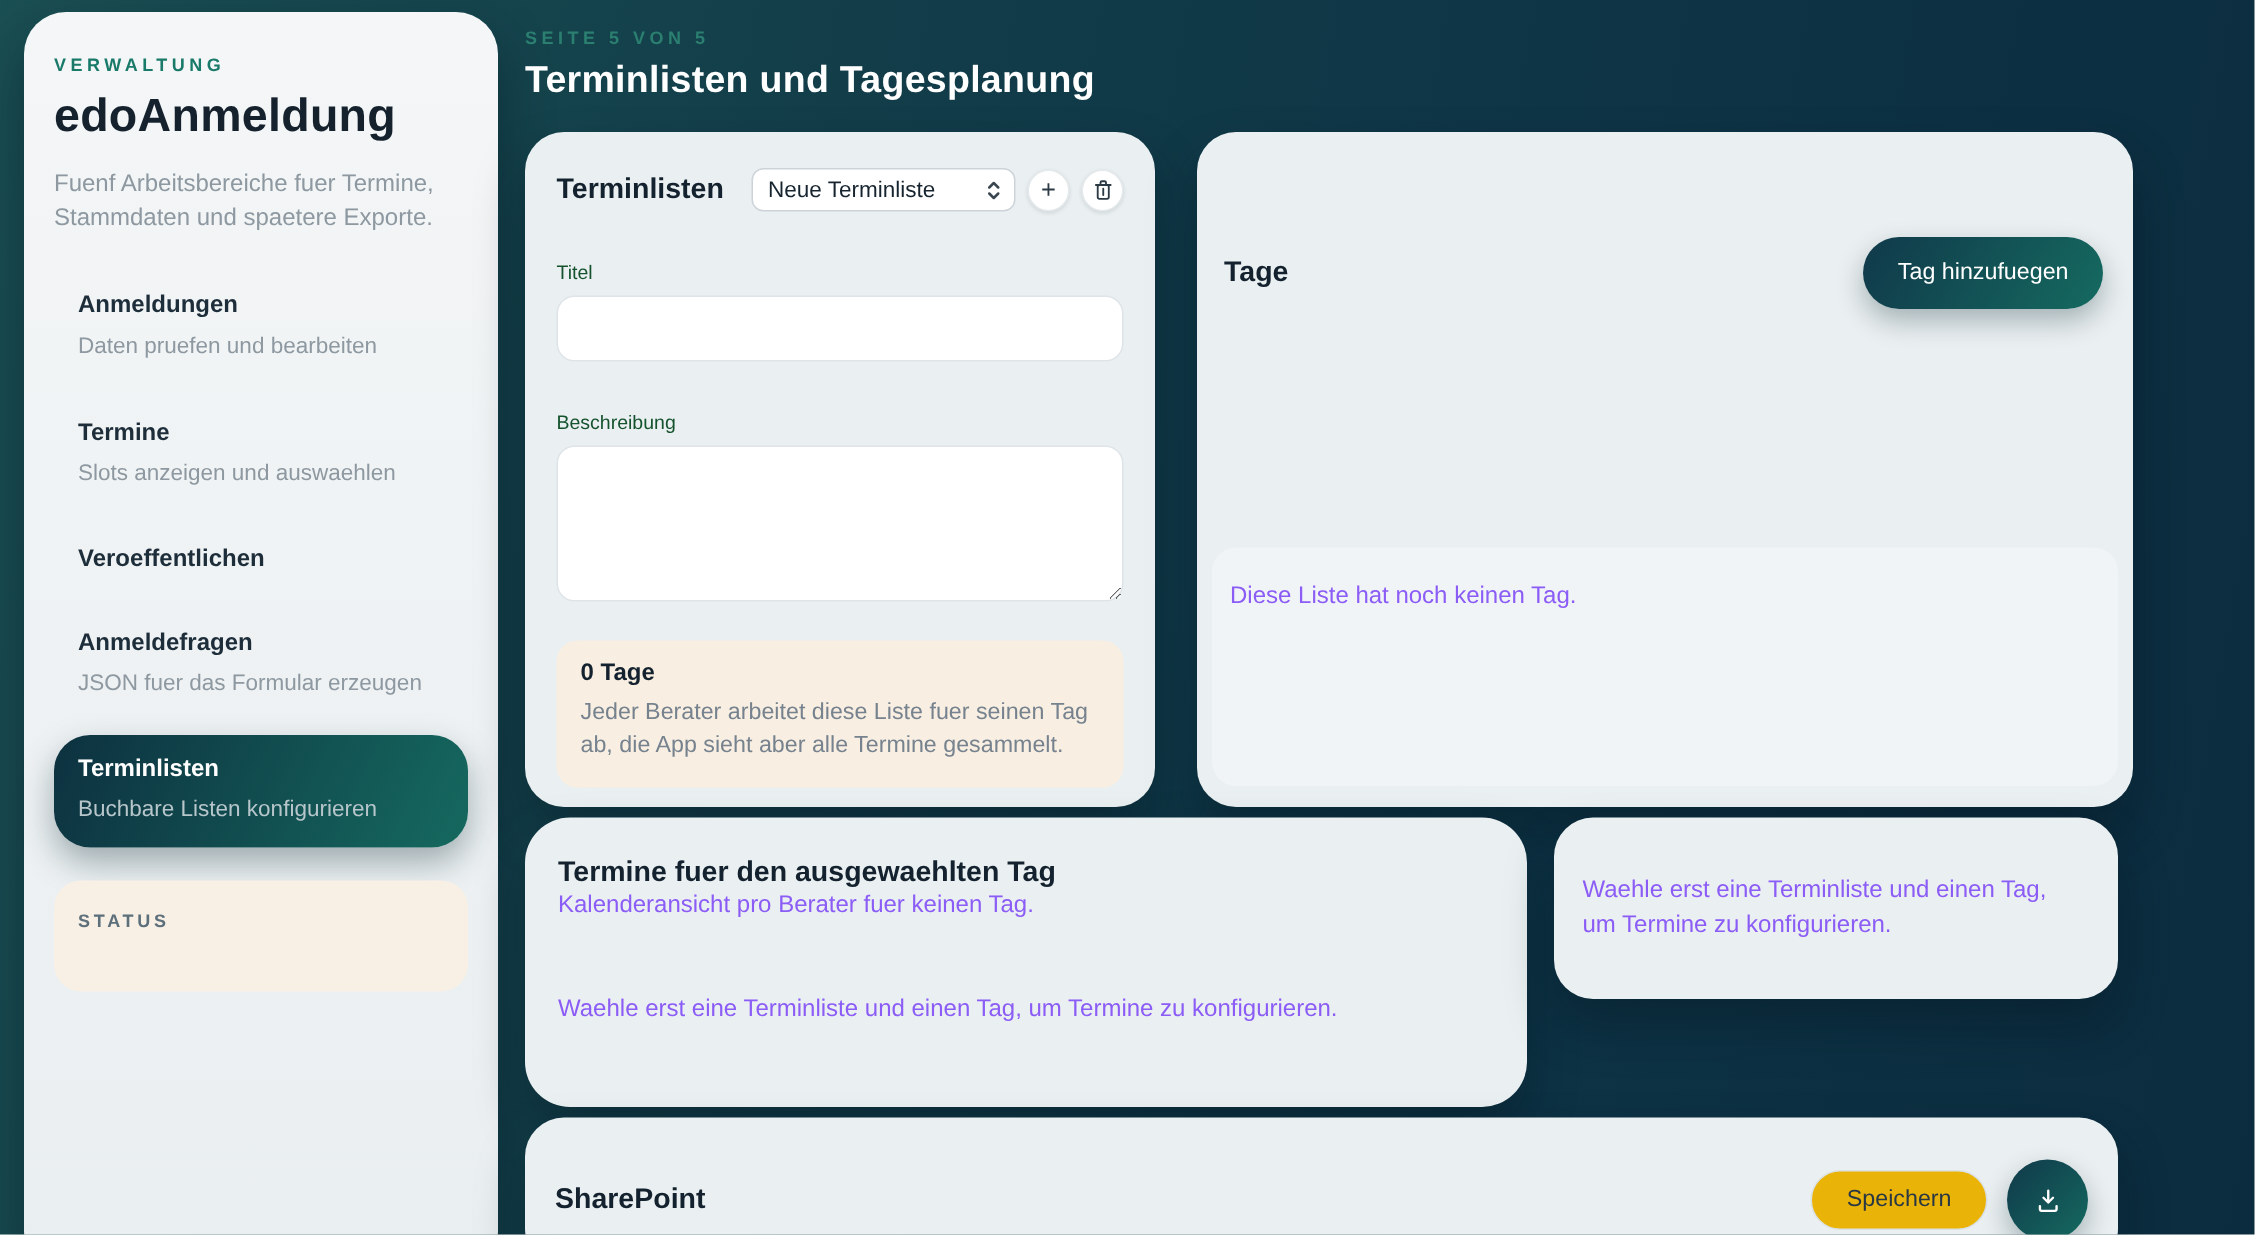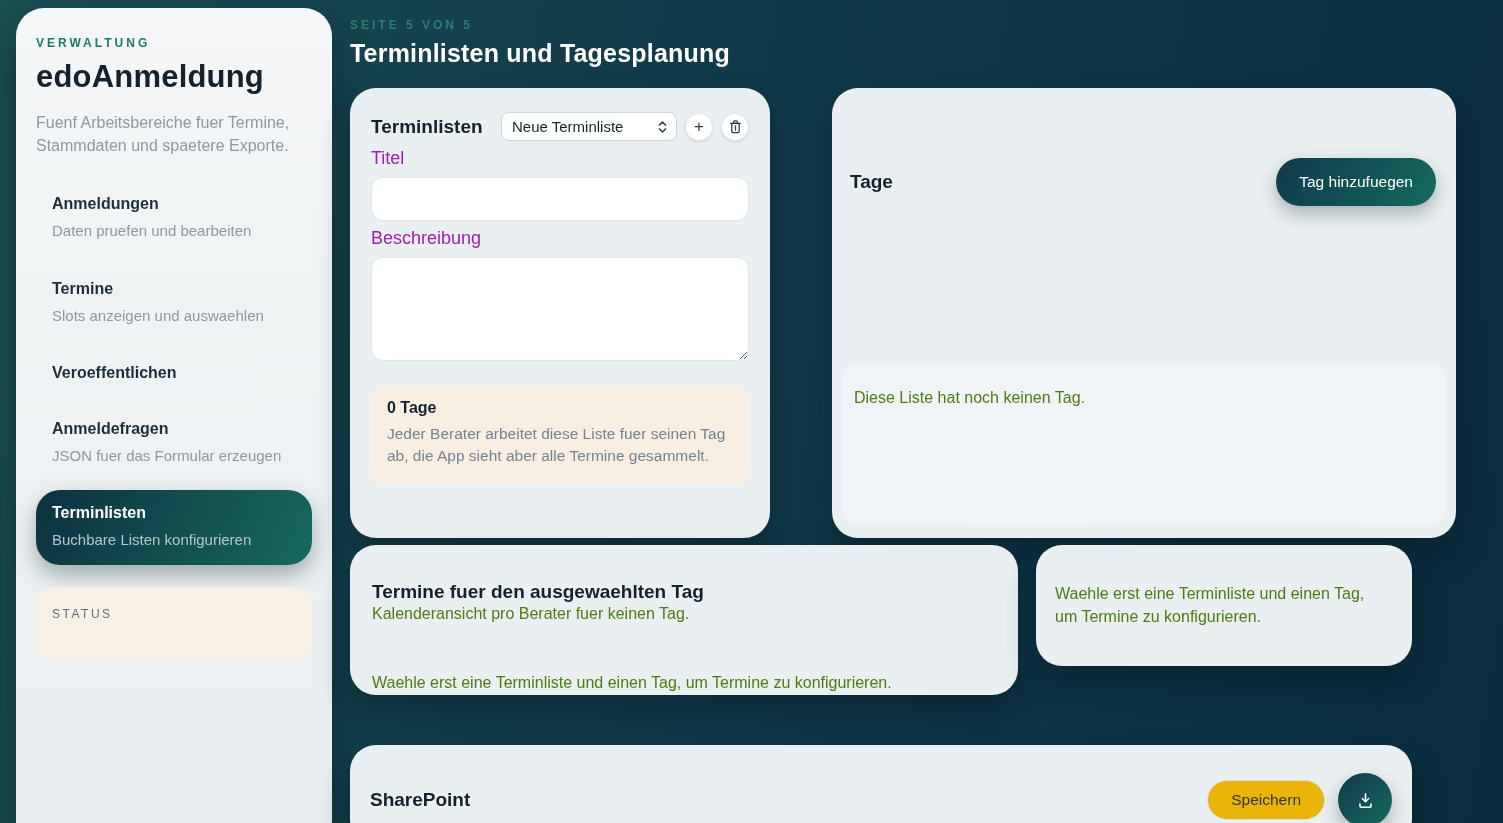--- a/index.html
+++ b/index.html
@@ -27,82 +27,82 @@
   .nav-item { padding:14px 16px; border-radius:24px; margin-bottom:10px; cursor:pointer; }
   .nav-item .nav-title { font-size:16px; font-weight:bold; color:#1d2d3a; }
   .nav-item .nav-sub { font-size:15px; color:#8d98a0; margin-top:7px; line-height:1.42; }
   .nav-item.active {
     background:linear-gradient(115deg,#0d3140 0%,#15695f 100%);
     box-shadow:0 10px 22px rgba(8,40,48,.35);
   }
   .nav-item.active .nav-title { color:#ffffff; }
   .nav-item.active .nav-sub { color:#b7c6cb; }
   .status-box {
-    margin-top:22px; background:#f8f0e5; border-radius:18px; padding:20px 16px 40px 16px;
+    margin-top:22px; background:#f8f0e5; border-radius:18px; padding:20px 16px 40px 16px;font-weight:bold;
   }
   .status-label { font-size:12px; letter-spacing:2.5px; color:#5d6f7b; }
 
   
   .main-header { position:absolute; left:350px; top:18px; }
   .main-eyebrow { font-size:12px; font-weight:bold; letter-spacing:3px; color:#2b7f70; }
   .main-title { font-size:25px; font-weight:800; color:#ffffff; margin-top:7px; letter-spacing:.2px; }
 
   
   .card {
     position:absolute; background:#eaeff1; border-radius:26px;
     box-shadow:0 18px 32px rgba(4,22,32,.38);
   }
   .card-title { font-size:19px; font-weight:800; color:#13222e; }
-  .muted { color:#4d7c0f; font-size:16px; line-height:1.42; }
+  .muted { color:#8b5cf6; font-size:16px; line-height:1.42; }
 
   
   .card-lists { left:350px; top:88px; width:420px; height:450px; padding:24px 21px; }
   .lists-header { display:flex; align-items:center; }
   .lists-header .card-title { margin-right:auto; }
   .select {
     width:176px; height:29px; background:#fff; border:1px solid #ccd4d9; border-radius:8px;
     display:flex; align-items:center; justify-content:space-between; padding:0 8px 0 10px;
     font-size:15px; color:#16242f; cursor:pointer;
   }
   .icon-btn {
     width:28px; height:28px; border-radius:50%; background:#fff; border:1px solid #e4e9eb;
     box-shadow:0 1px 3px rgba(10,30,40,.12); display:flex; align-items:center; justify-content:center;
     margin-left:8px; cursor:pointer; font-size:17px; color:#2c3a45;
   }
-  .field-label { font-size:18px; color:#a21caf; margin-top:7px; }
+  .field-label { font-size:13px; color:#14532d; margin-top:33px; }
   .text-input {
     margin-top:8px; width:100%; height:44px; background:#fff; border:1px solid #dee4e8;
     border-radius:12px; font-size:16px; padding:0 12px; color:#15222e; outline:none;
     font-family:"Liberation Sans", sans-serif;
   }
   .text-area {
     margin-top:8px; width:100%; height:104px; background:#fff; border:1px solid #dee4e8;
     border-radius:12px; font-size:16px; padding:10px 12px; color:#15222e; outline:none;
     resize:both; font-family:"Liberation Sans", sans-serif;
   }
   .info-box { margin-top:21px; background:#f8eee1; border-radius:14px; padding:13px 16px 16px 16px; }
   .info-title { font-size:16px; font-weight:800; color:#13222e; }
   .info-body { font-size:15.5px; color:#76838f; line-height:1.45; margin-top:6px; }
 
   
-  .card-days { left:832px; top:88px; width:624px; height:450px; padding:0; }
+  .card-days { left:798px; top:88px; width:624px; height:450px; padding:0; }
   .days-header { display:flex; align-items:center; justify-content:space-between; padding:70px 20px 0 18px; }
   .pill-btn {
     background:linear-gradient(120deg,#10394a 0%,#156a60 100%);
     color:#fff; font-size:15.5px; border:none; border-radius:25px; padding:15px 23px;
     cursor:pointer; box-shadow:0 8px 18px rgba(8,40,48,.3);
     font-family:"Liberation Sans", sans-serif;
   }
   .days-empty-panel {
     position:absolute; left:10px; right:10px; top:277px; bottom:14px;
     background:#f0f4f6; border-radius:16px; padding:22px 12px;
   }
 
   
-  .card-slots { left:350px; top:545px; width:668px; height:150px; padding:36px 22px; }
+  .card-slots { left:350px; top:545px; width:668px; height:193px; padding:26px 22px;border-radius:30px; }
   .card-slots .sub { }
   .card-slots .hint { margin-top:46px; }
 
   
   .card-hint { left:1036px; top:545px; width:376px; height:121px; display:flex; align-items:center; padding:0 24px 0 19px; }
 
   
   .card-share { left:350px; top:745px; width:1062px; height:100px; padding:0 20px; }
   .share-row { display:flex; align-items:center; margin-top:28px; }
   .share-row .card-title { margin-right:auto; }

